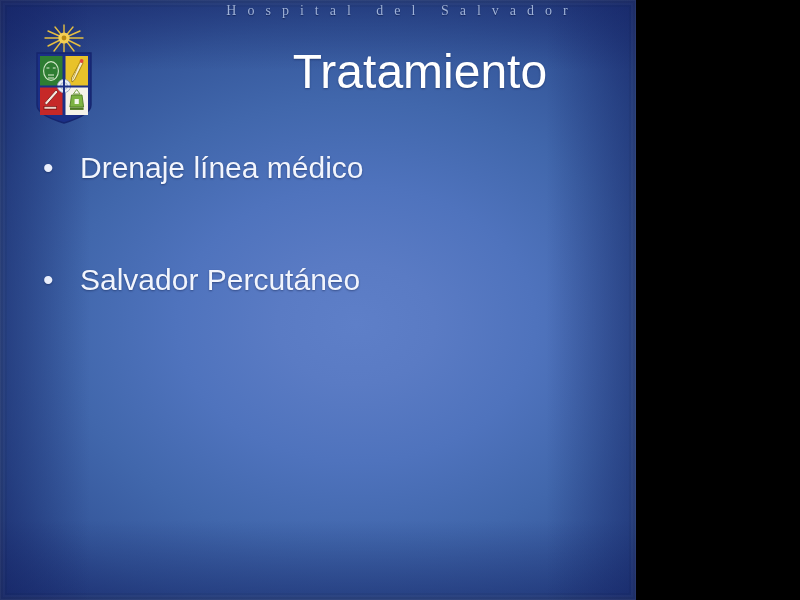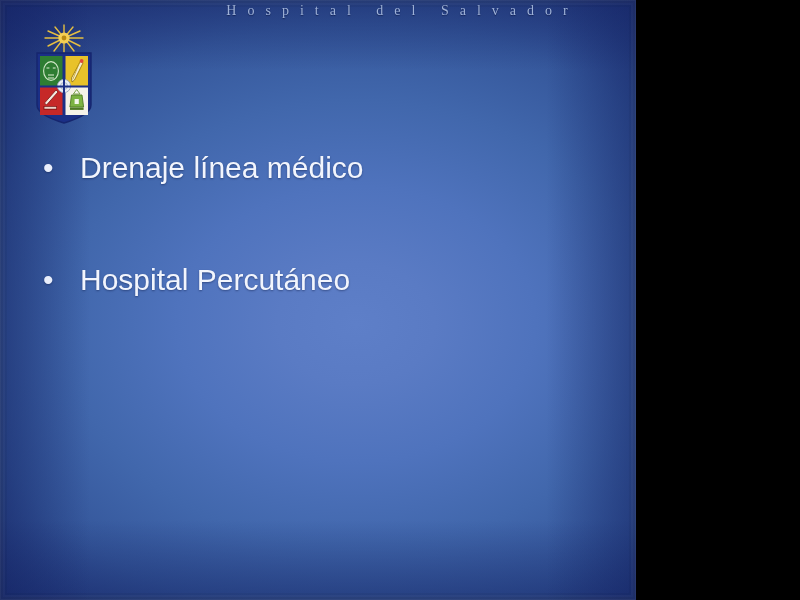--- a/index.html
+++ b/index.html
@@ -208,29 +208,30 @@
 
         <circle cx="31" cy="64" r="6.6" fill="#eceff4" stroke="#9aa6be" stroke-width="1"></circle>
         <circle cx="31" cy="64" r="3.6" fill="#dfe4ec" stroke="#9aa6be" stroke-width="0.7"></circle>
 
         <line x1="31" y1="34" x2="31" y2="93" stroke="#1b2f86" stroke-width="2"></line>
         <line x1="7" y1="64.5" x2="55" y2="64.5" stroke="#1b2f86" stroke-width="2"></line>
       </g>
     </svg>
   </div>
 
+  <div id="slide-title">Tratamiento</div>
 
   <div id="bullet-list">
 
     <div class="bullet-row">
       <span class="bullet-marker">•</span>
       <span class="bullet-text">Drenaje línea médico</span>
     </div>
 
     <div class="bullet-row">
       <span class="bullet-marker">•</span>
-      <span class="bullet-text">Hospital Percutáneo</span>
+      <span class="bullet-text">Salvador Percutáneo</span>
     </div>
 
   </div>
 
   <div id="slide-edge-lines"></div>
 </div>
 
 </body></html>

